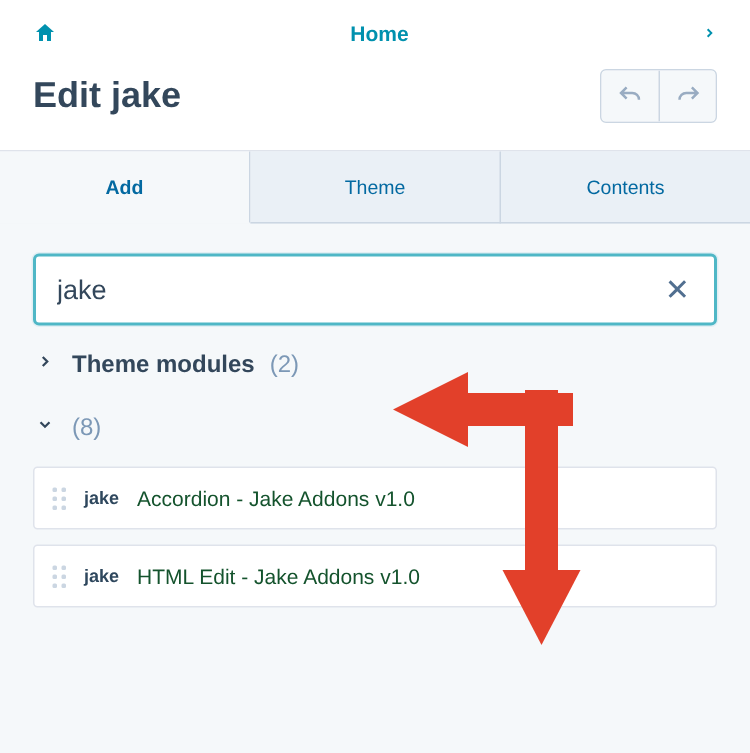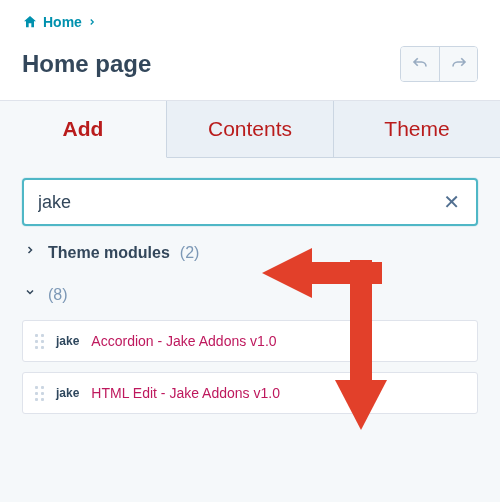--- a/index.html
+++ b/index.html
@@ -8,25 +8,26 @@
     background: #fff;
     width: 500px;
     height: 502px;
     overflow: hidden;
     position: relative;
     color: #33475b;
   }
   .breadcrumb {
     display: flex;
     align-items: center;
-    gap: 5px;
+    gap: 24px;
     padding: 14px 22px 6px;
     font-size: 14px;
     font-weight: 600;
     color: #0091ae;
+    justify-content: space-between;
   }
   .breadcrumb svg { display: block; }
   .title-row {
     display: flex;
     align-items: center;
     justify-content: space-between;
     padding: 10px 22px 18px;
   }
   .title {
     font-size: 24px;
@@ -56,23 +57,23 @@
     height: 100%;
   }
   .tabs {
     display: flex;
     background: #eaf0f6;
   }
   .tab {
     flex: 1;
     text-align: center;
     padding: 16px 0;
-    font-size: 21px;
+    font-size: 13px;
     font-weight: 500;
-    color: #b91c1c;
+    color: #0369a1;
     cursor: pointer;
     border-bottom: 1px solid #cbd6e2;
     border-right: 1px solid #cbd6e2;
     background: #eaf0f6;
   }
   .tab.active {
     background: #f5f8fa;
     border-bottom: 1px solid #f5f8fa;
     font-weight: 600;
   }
@@ -148,21 +149,21 @@
   .drag-handle span {
     width: 3px; height: 3px; background: #cbd6e2; border-radius: 1px;
   }
   .jake-badge {
     font-size: 12px;
     font-weight: 700;
     color: #2e475d;
   }
   .module-name {
     font-size: 14px;
-    color: #be185d;
+    color: #14532d;
   }
   
   .arrow-overlay {
     position: absolute;
     pointer-events: none;
   }
   .arrow-h {
     top: 242px;
     left: 262px;
     width: 120px;
@@ -186,21 +187,21 @@
   </span>
   <a style="color:#0091ae;text-decoration:none;">Home</a>
   <span>
     <svg width="10" height="10" viewBox="0 0 24 24" fill="none" stroke="#0091ae" stroke-width="3">
         <path d="M9 6l6 6-6 6"></path>
       </svg>
   </span>
 </div>
 
 <div class="title-row">
-  <h1 class="title">Home page</h1>
+  <h1 class="title">Edit jake</h1>
   <div class="history-btns">
     <div class="history-btn">
       <span>
         <svg width="18" height="14" viewBox="0 0 24 18" fill="none" stroke="#99acc2" stroke-width="2.2">
             <path d="M9 4L4 9l5 5M4 9h10a6 6 0 016 6"></path>
           </svg>
       </span>
     </div>
     <div class="history-btn">
       <span>
@@ -208,22 +209,22 @@
             <path d="M15 4l5 5-5 5M20 9H10a6 6 0 00-6 6"></path>
           </svg>
       </span>
     </div>
   </div>
 </div>
 
 <div class="panel">
   <div class="tabs">
     <div class="tab active">Add</div>
+    <div class="tab">Theme</div>
     <div class="tab">Contents</div>
-    <div class="tab">Theme</div>
   </div>
 
   <div class="body">
     <div class="search-wrap">
       <input class="search-input" value="jake" style="">
       <span class="clear-x">✕</span>
     </div>
 
     <div class="section">
       <span class="chevron">

